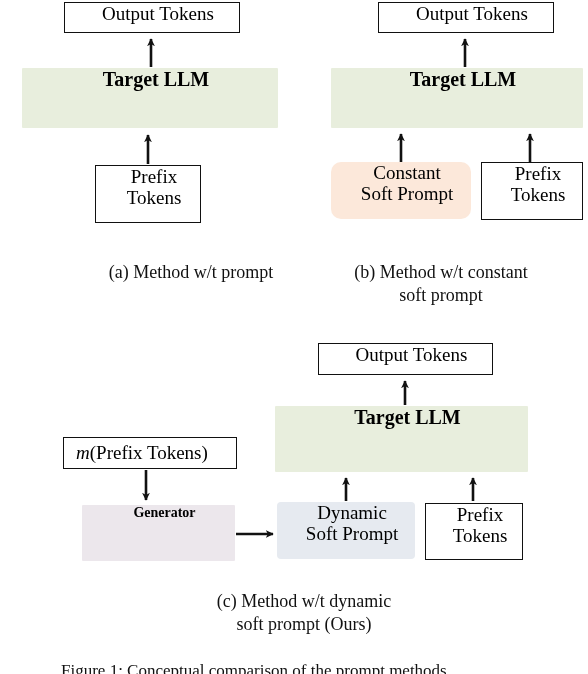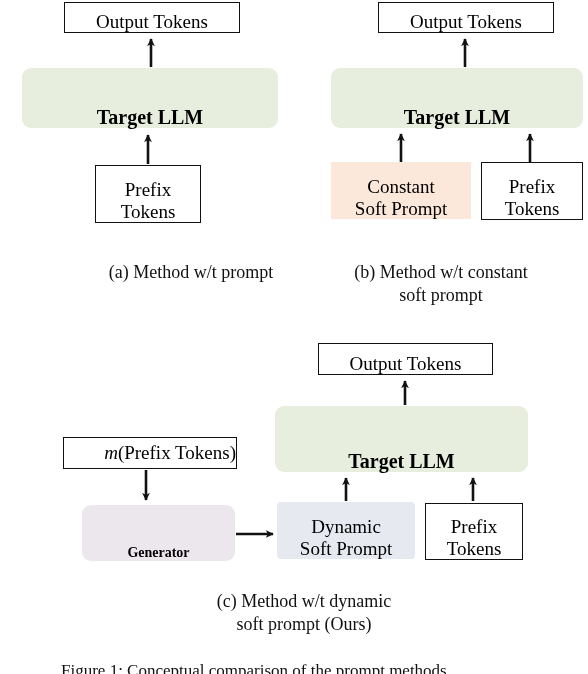--- a/index.html
+++ b/index.html
@@ -25,34 +25,35 @@
     height: 674px;
   }
 
   
   .node {
     position: absolute;
     box-sizing: border-box;
     display: flex;
     flex-direction: column;
     align-items: center;
-    justify-content: flex-end;
+    justify-content: flex-start;
     text-align: center;
     line-height: 1.12;
     white-space: nowrap;
+    padding-left: 12px;
   }
 
   .node-outline {
     border: 1.6px solid #111111;
     background: #ffffff;
   }
 
   .node-fill {
     border: none;
-    border-radius: 9px;
+    border-radius: 1px;
   }
 
   .node .line {
     display: block;
   }
 
   .bold {
     font-weight: bold;
   }
 
@@ -172,21 +173,21 @@
   <div>
 
     <div class="node node-outline" style="left:378px; top:2px; width:176px; height:31px; font-size:19px;">
       <span class="line">Output Tokens</span>
     </div>
 
     <div class="node node-fill" style="left:331px; top:68px; width:252px; height:60px; background:#e8eedd; font-size:20px;">
       <span class="line bold">Target LLM</span>
     </div>
 
-    <div class="node node-fill" style="left:331px; top:162px; width:140px; height:57px; background:#fce8da; border-radius:0; font-size:19px;">
+    <div class="node node-fill" style="left:331px; top:162px; width:140px; height:57px; background:#fce8da; border-radius:10px; font-size:19px;">
       <span class="line">Constant</span>
       <span class="line">Soft Prompt</span>
     </div>
 
     <div class="node node-outline" style="left:481px; top:162px; width:102px; height:58px; font-size:19px;">
       <span class="line">Prefix</span>
       <span class="line">Tokens</span>
     </div>
 
     <div class="caption" style="left:294px; top:261px; width:294px; font-size:18px;">

